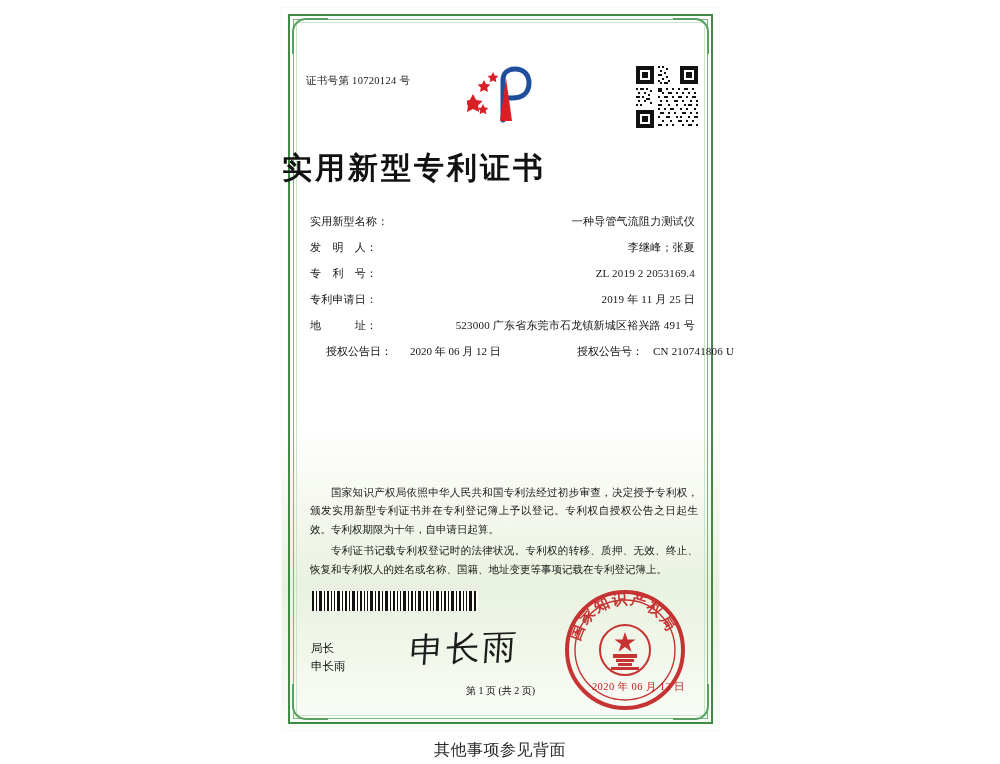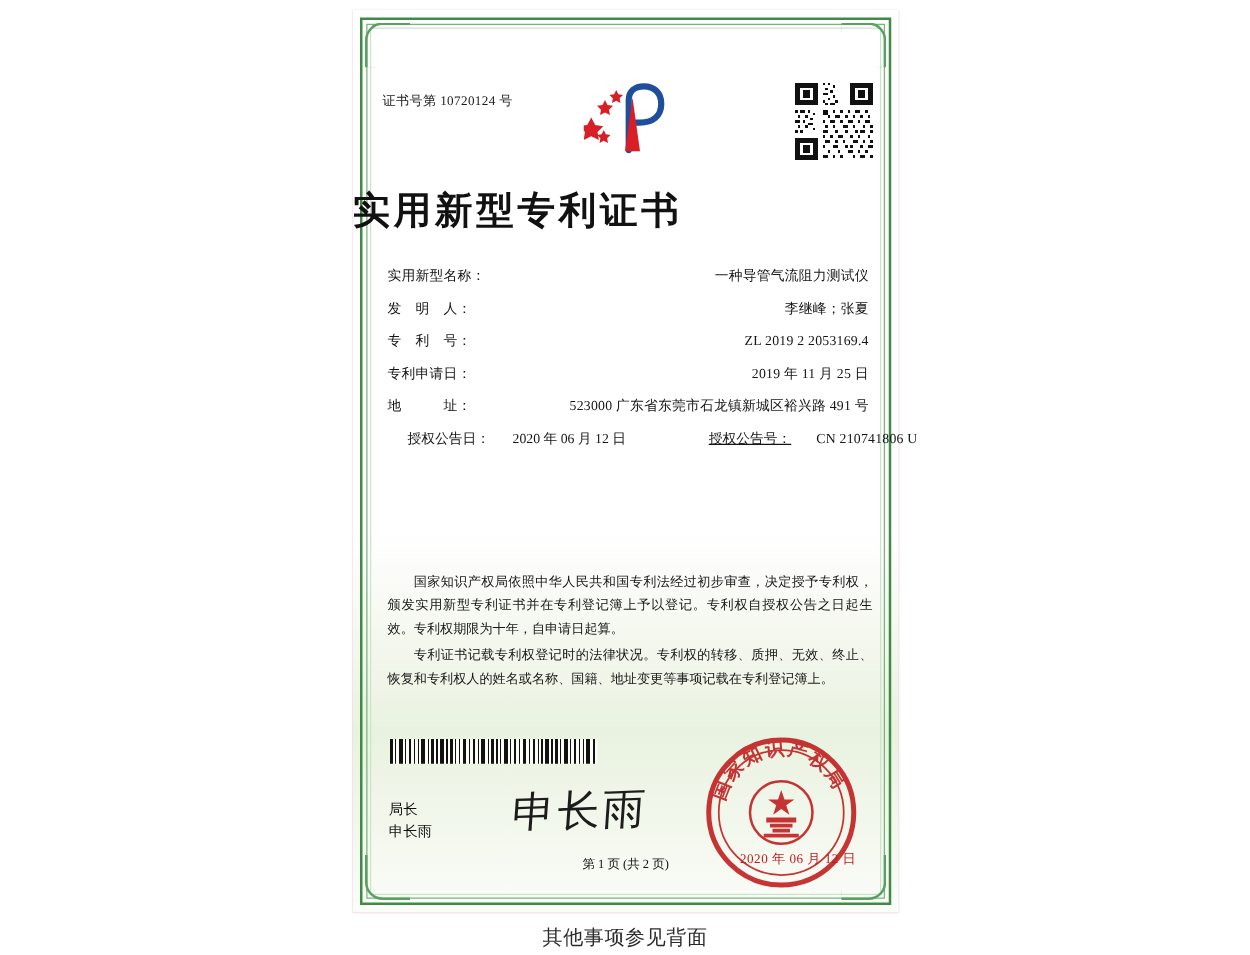--- a/index.html
+++ b/index.html
@@ -20,21 +20,21 @@
     background: #ffffff;
   }
 
   
   .sheet {
     position: absolute;
     left: 282px;
     top: 8px;
     width: 437px;
     height: 722px;
-    background: #f9a8d4;
+    background: #7dd3fc;
     box-shadow: 0 0 2px rgba(0,0,0,0.10);
   }
   
   .paper-tint {
     position: absolute;
     inset: 0;
     background: linear-gradient(to bottom,
       #ffffff 0%, #ffffff 58%,
       #f4f7ee 70%,
       #e9f2e0 80%,
@@ -135,32 +135,31 @@
   .fvalue {
     flex: 1 1 auto;
     white-space: nowrap;
     letter-spacing: 0.2px;
     text-align: right;
   }
   .frow.pair { margin-bottom: 9.5px; }
   .frow.pair .seg2-label {
     flex: 0 0 86px;
     white-space: pre;
-    text-align: left;
+    text-align: center;
     padding-left: 22px;
-    text-decoration: underline;
   }
   .frow.pair .seg1-label { flex: 0 0 84px; white-space: pre; margin-left: 16px; }
   .frow.pair .seg1-value { flex: 0 0 135px; white-space: nowrap; }
 
   
   .paras {
     position: absolute;
     left: 28px;
-    top: 450px;
+    top: 476px;
     width: 388px;
     font-size: 10.5px;
     line-height: 1.75;
     color: #161616;
     text-align: justify;
   }
   .paras p {
     margin: 0 0 3px 0;
     text-indent: 2em;
   }

